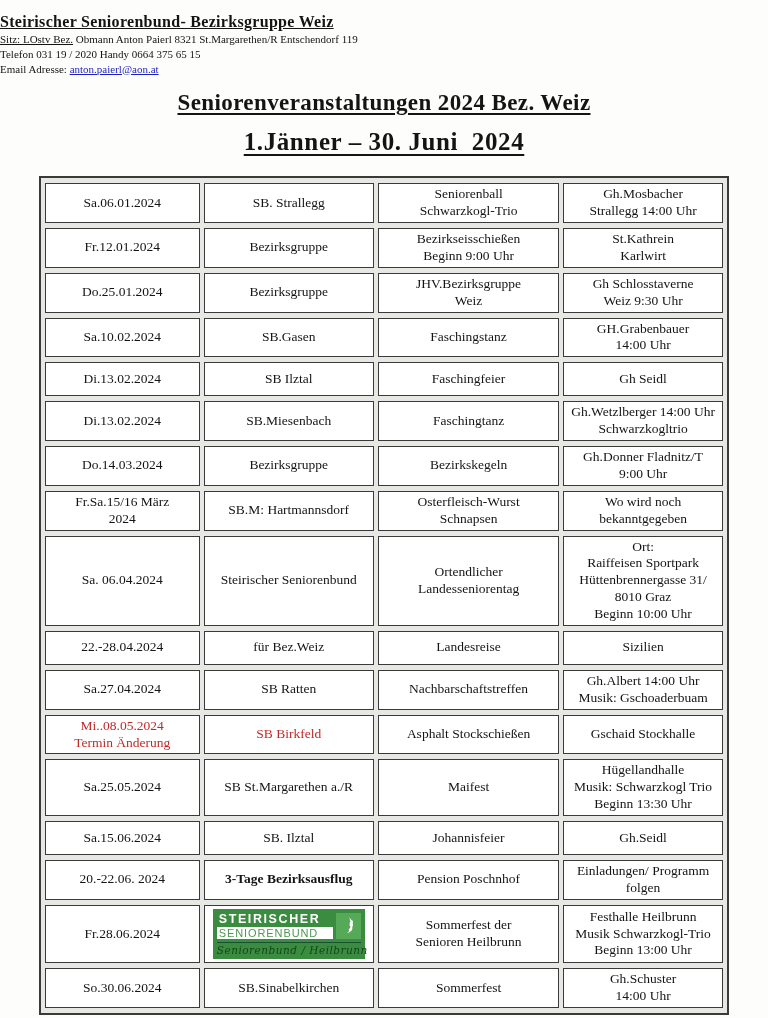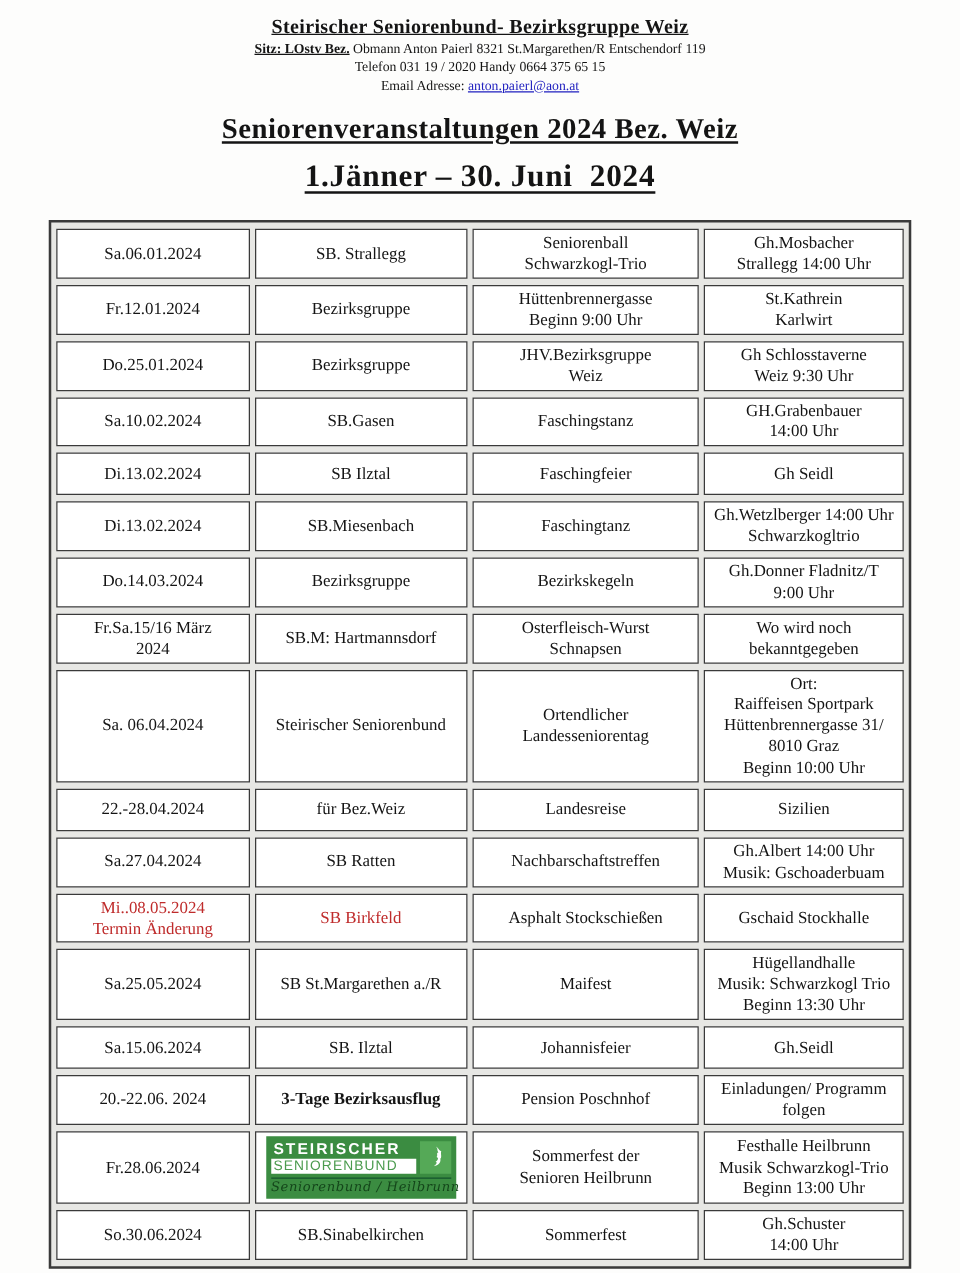--- a/index.html
+++ b/index.html
@@ -13,27 +13,27 @@
   }
   *{box-sizing:border-box;}
   html,body{margin:0;padding:0;}
   body{
     width:768px;
     background:#fdfdfc;
     font-family:"Liberation Serif", serif;
     color:#141414;
   }
   .page{padding:12px 0 18px;}
-  .doc-header{text-align:center;line-height:1.25;}
+  .doc-header{text-align:left;line-height:1.25;}
   .org-name{
     font-size:16px;font-weight:bold;text-decoration:underline;
     letter-spacing:0.3px;
   }
   .addr,.phone,.email{font-size:11px;margin-top:1px;}
-  .addr .sitz{font-weight:bold;text-decoration:underline;}
+  .addr .sitz{font-weight:normal;text-decoration:underline;}
   .email a{color:var(--link);text-decoration:underline;}
   .title-main{
     text-align:center;font-size:23px;font-weight:bold;
     text-decoration:underline;text-decoration-thickness:2px;text-underline-offset:3px;
     margin-top:14px;letter-spacing:0.4px;
   }
   .title-range{
     text-align:center;font-size:25px;font-weight:bold;
     text-decoration:underline;text-decoration-thickness:2px;text-underline-offset:4px;
     margin-top:12px;letter-spacing:0.6px;white-space:pre-wrap;
@@ -135,21 +135,21 @@
           </td>
         </tr>
         <tr>
           <td>
             <div>Fr.12.01.2024</div>
           </td>
           <td class="green">
             <div>Bezirksgruppe</div>
           </td>
           <td>
-            <div>Hüttenbrennergasse</div>
+            <div>Bezirkseisschießen</div>
             <div>Beginn 9:00 Uhr</div>
           </td>
           <td>
             <div>St.Kathrein</div>
             <div>Karlwirt</div>
           </td>
         </tr>
         <tr>
           <td>
             <div>Do.25.01.2024</div>

